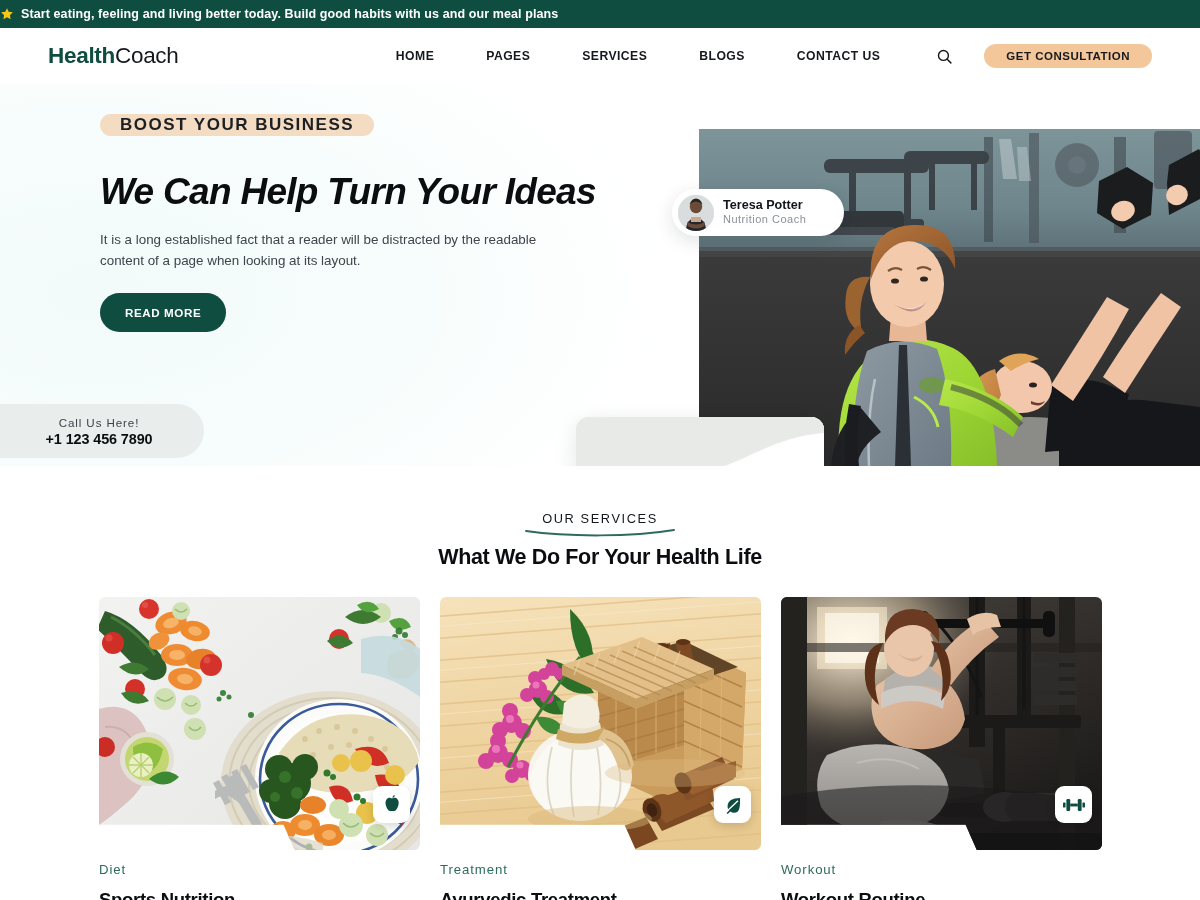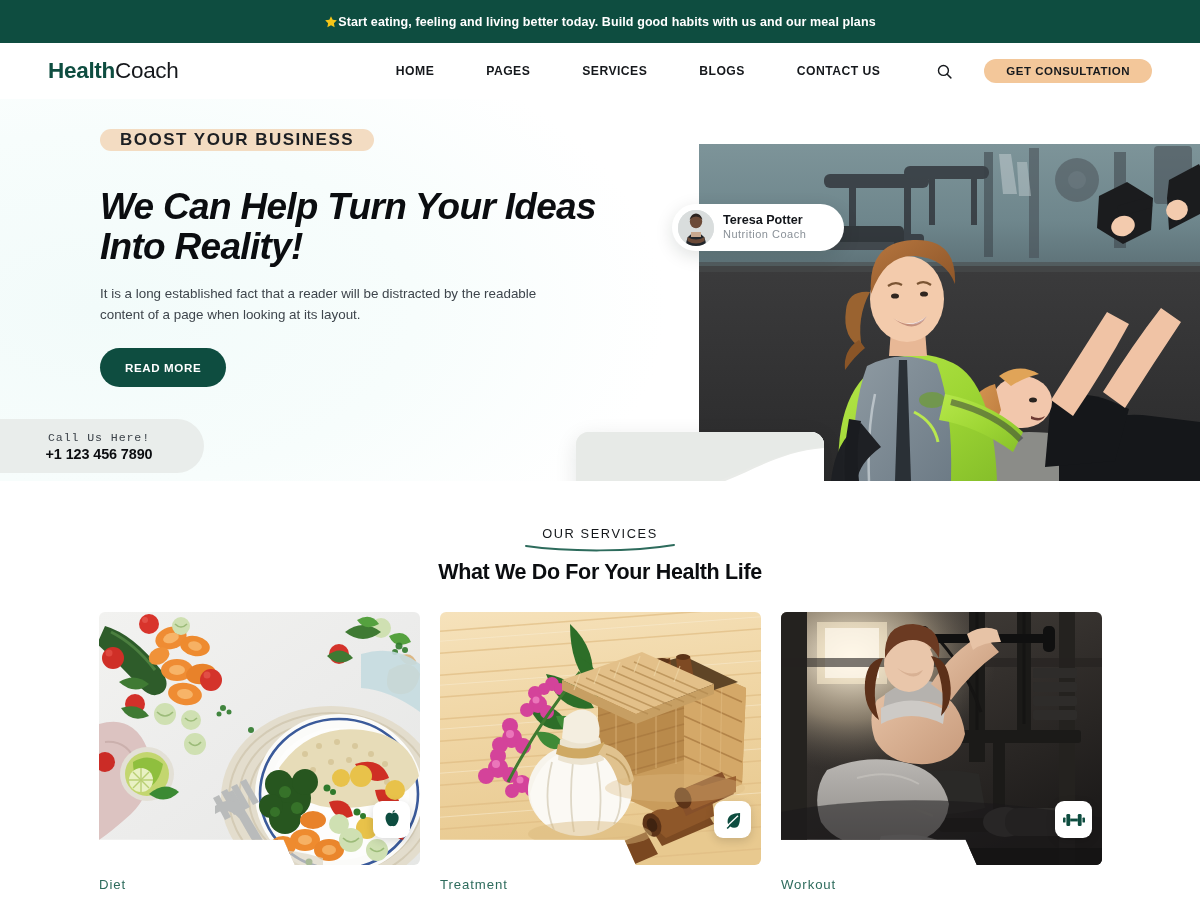--- a/index.html
+++ b/index.html
@@ -6,23 +6,24 @@
   html, body {
     width:1200px; height:900px;
     font-family:"Liberation Sans", sans-serif;
     background:#ffffff;
     overflow:hidden;
     -webkit-font-smoothing:antialiased;
   }
 
   
   .topbar{
-    height:43px; width:100%;
+    height:28px; width:100%;
     background:#0e4d40;
-    display:flex; align-items:center; justify-content:center;
+    display:flex; align-items:center; justify-content:flex-start;
+    gap:7px;
   }
   .topbar-text{
     color:#ffffff; font-size:12.5px; font-weight:700; letter-spacing:.1px;
     white-space:nowrap;
   }
   .star-icon{ display:block; width:14px; height:14px; }
 
   
   .header{
     height:56px; width:100%;
@@ -92,21 +93,21 @@
   }
 
   
   .call-pill{
     position:absolute; left:-62px; top:320px;
     width:266px; height:54px;
     background:#e9edeb; border-radius:30px;
     display:flex; flex-direction:column; align-items:center; justify-content:center;
     padding-left:56px;
   }
-  .call-label{ font-size:11.6px; color:#3b4249; letter-spacing:.9px; font-weight:400;font-family:Liberation Mono, monospace; }
+  .call-label{ font-size:11.6px; color:#3b4249; letter-spacing:.9px; font-weight:400; }
   .call-number{ font-size:14.4px; color:#0b0d10; font-weight:700; letter-spacing:-.1px; margin-top:2px; }
 
   
   .hero-img-wrap{
     position:absolute; left:699px; top:45px;
     width:501px; height:337px; overflow:hidden;
   }
   .hero-img{ position:absolute; inset:0; }
 
   
@@ -363,21 +364,20 @@
       <path d="M0 0 L130 0 L130 101 L0 101 Z" fill="#e9ebe8" opacity=".55"></path>
       <path d="M0 0 L248 0 L248 14 C160 26 140 76 0 68 Z" fill="#e7eae7"></path>
     </svg>
 
   </div>
 
   <div class="hero-left">
     <div class="badge">BOOST YOUR BUSINESS</div>
     <h1 class="hero-title">
       <span>We Can Help Turn Your  Ideas</span><br>
-      <span>Into Reality!</span>
     </h1>
     <p class="hero-sub">It is a long established fact that a reader will be distracted by the readable content of a page when looking at its layout.</p>
     <button class="read-more">READ MORE</button>
   </div>
 
   <div class="call-pill">
     <div class="call-label">Call Us Here!</div>
     <div class="call-number">+1 123 456 7890</div>
   </div>
 </section>

